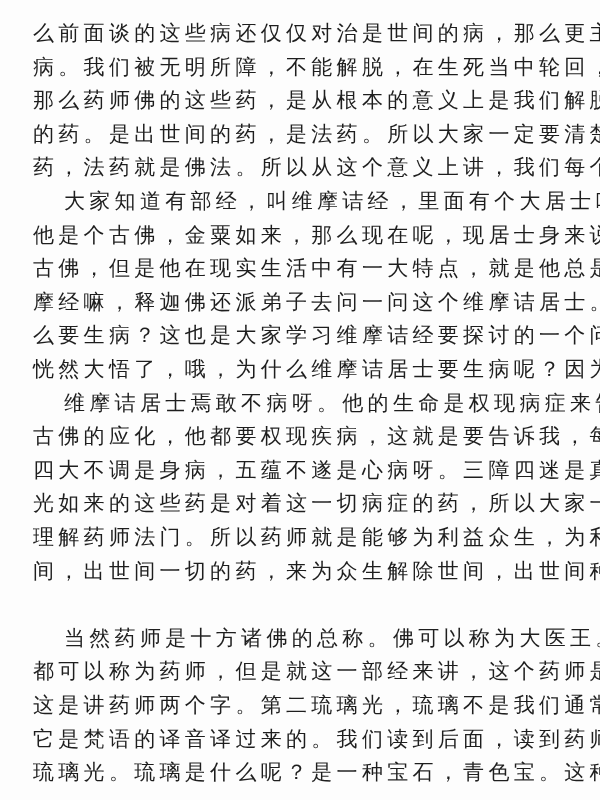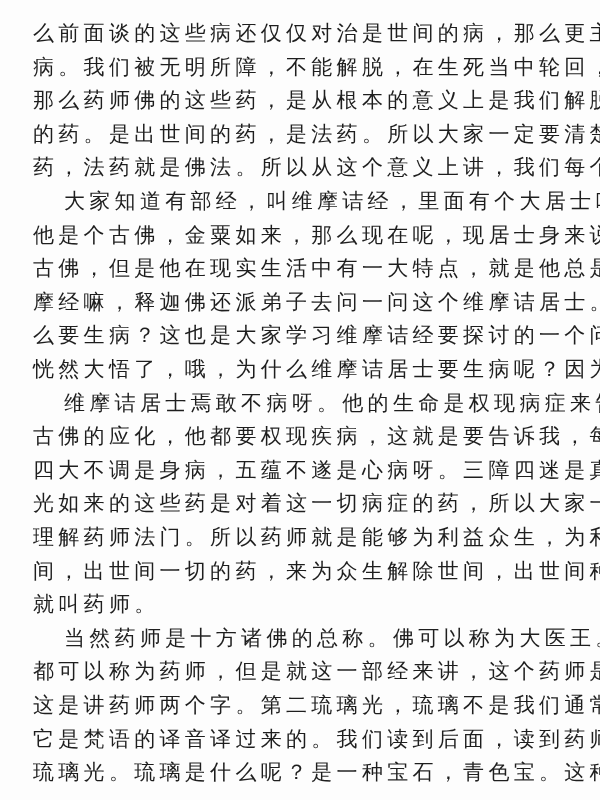--- a/index.html
+++ b/index.html
@@ -55,20 +55,19 @@
   <div class="line" style="top:285px">摩经嘛，释迦佛还派弟子去问一问这个维摩诘居士。那么维摩诘居士为什</div>
   <div class="line" style="top:318px">么要生病？这也是大家学习维摩诘经要探讨的一个问题，那么有一天忽然</div>
   <div class="line" style="top:352px">恍然大悟了，哦，为什么维摩诘居士要生病呢？因为众生皆在病中呀。</div>
 
   <div class="line indent" style="top:386px">维摩诘居士焉敢不病呀。他的生命是权现病症来告诉大家，作为一个</div>
   <div class="line" style="top:419px">古佛的应化，他都要权现疾病，这就是要告诉我，每个众生都在病中呀。</div>
   <div class="line" style="top:453px">四大不调是身病，五蕴不遂是心病呀。三障四迷是真病呀。所以药师琉璃</div>
   <div class="line" style="top:486px">光如来的这些药是对着这一切病症的药，所以大家一定要从这个意义上来</div>
   <div class="line" style="top:520px">理解药师法门。所以药师就是能够为利益众生，为利益众生能够运\用世</div>
   <div class="line" style="top:554px">间，出世间一切的药，来为众生解除世间，出世间种种病苦的这么个人，</div>
-  <div class="line" style="top:587px">就叫药师。</div>
 
   <div class="line indent" style="top:621px">当然药师是十方诸佛的总称。佛可以称为大医王。大药师。十方诸佛</div>
   <div class="line" style="top:654px">都可以称为药师，但是就这一部经来讲，这个药师是专指药师琉璃光如来。</div>
   <div class="line" style="top:688px">这是讲药师两个字。第二琉璃光，琉璃不是我们通常说的琉璃瓦的琉璃，</div>
   <div class="line" style="top:722px">它是梵语的译音译过来的。我们读到后面，读到药师佛的咒子，其中就有</div>
   <div class="line" style="top:755px">琉璃光。琉璃是什么呢？是一种宝石，青色宝。这种宝石呢，晶莹剔透，</div>
 </div>
 
 </body></html>

